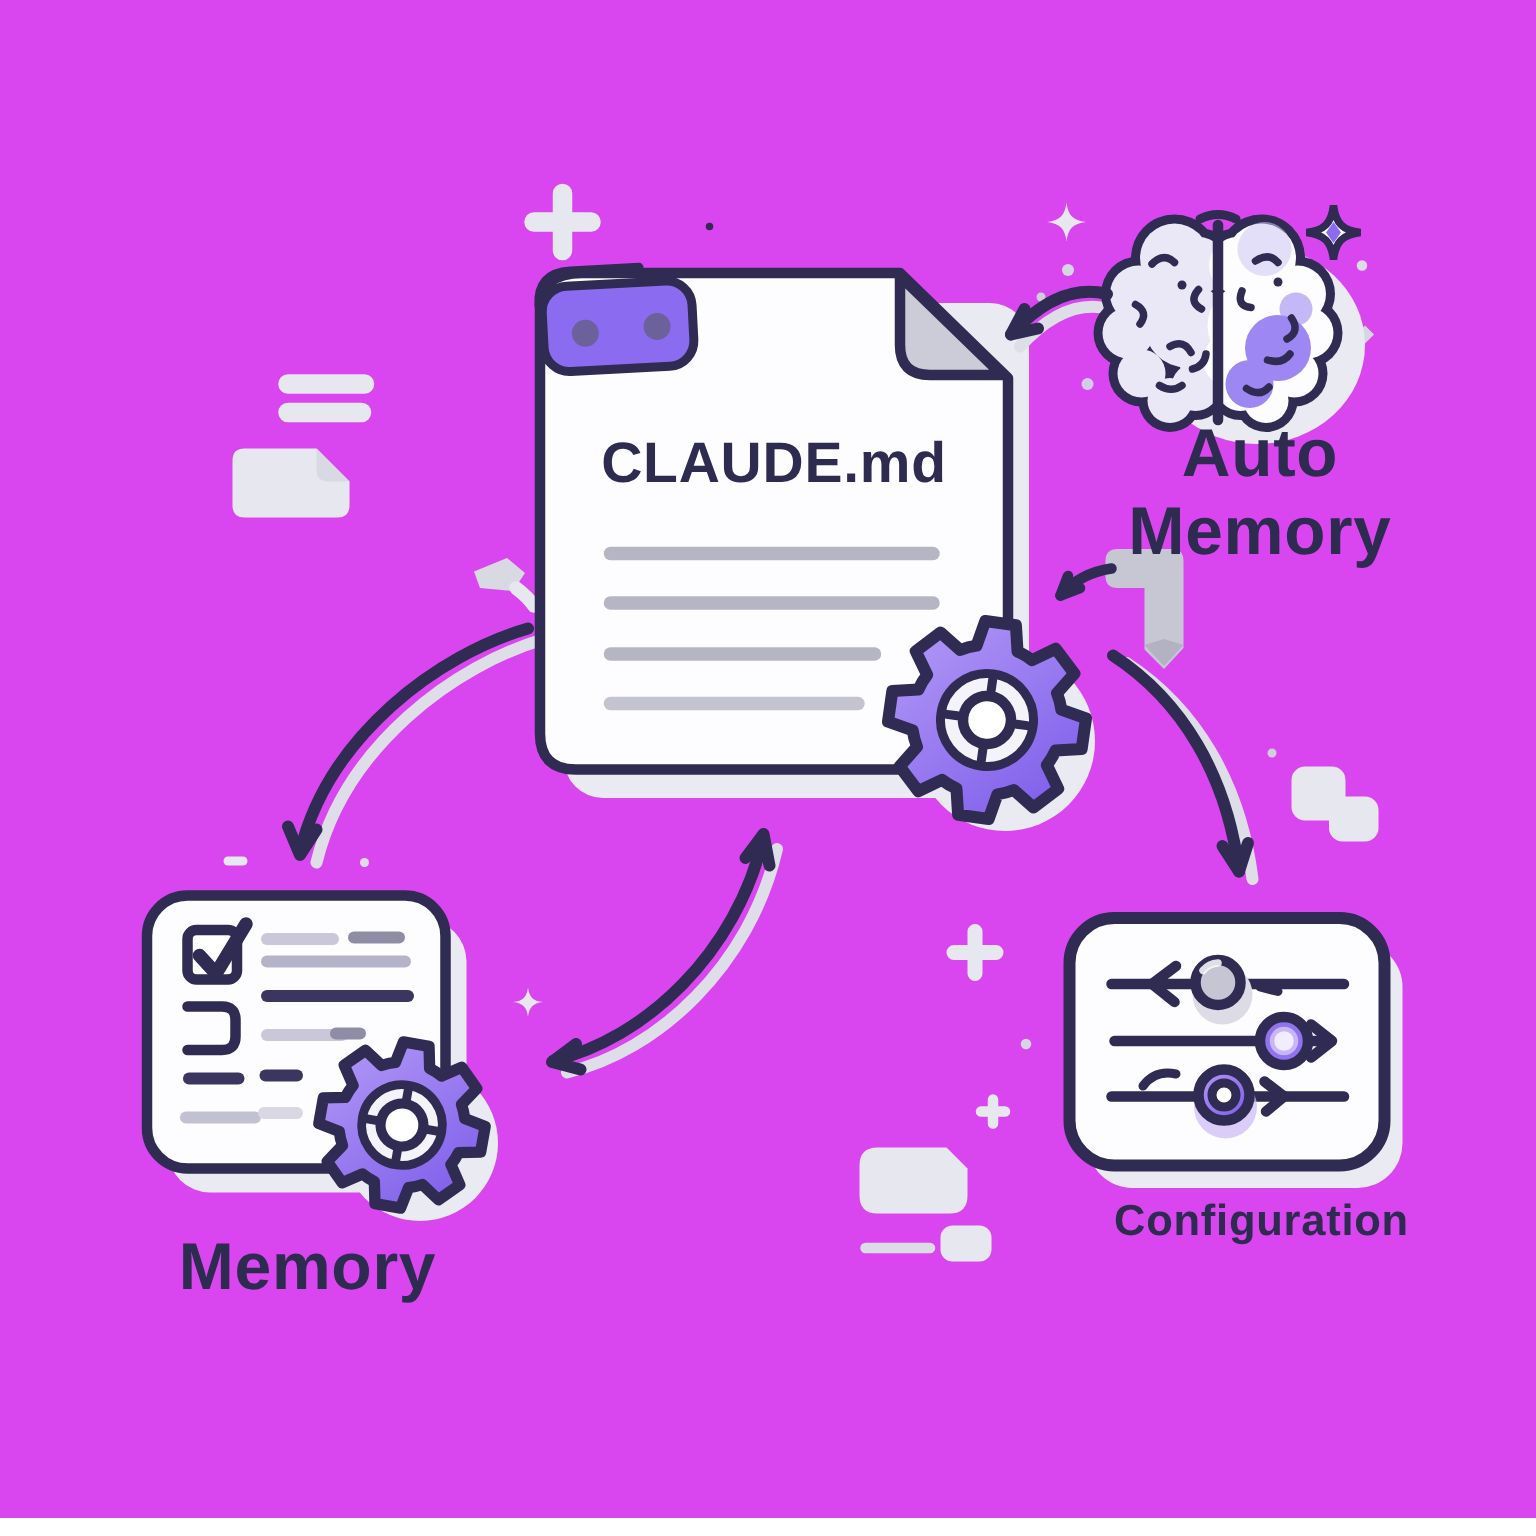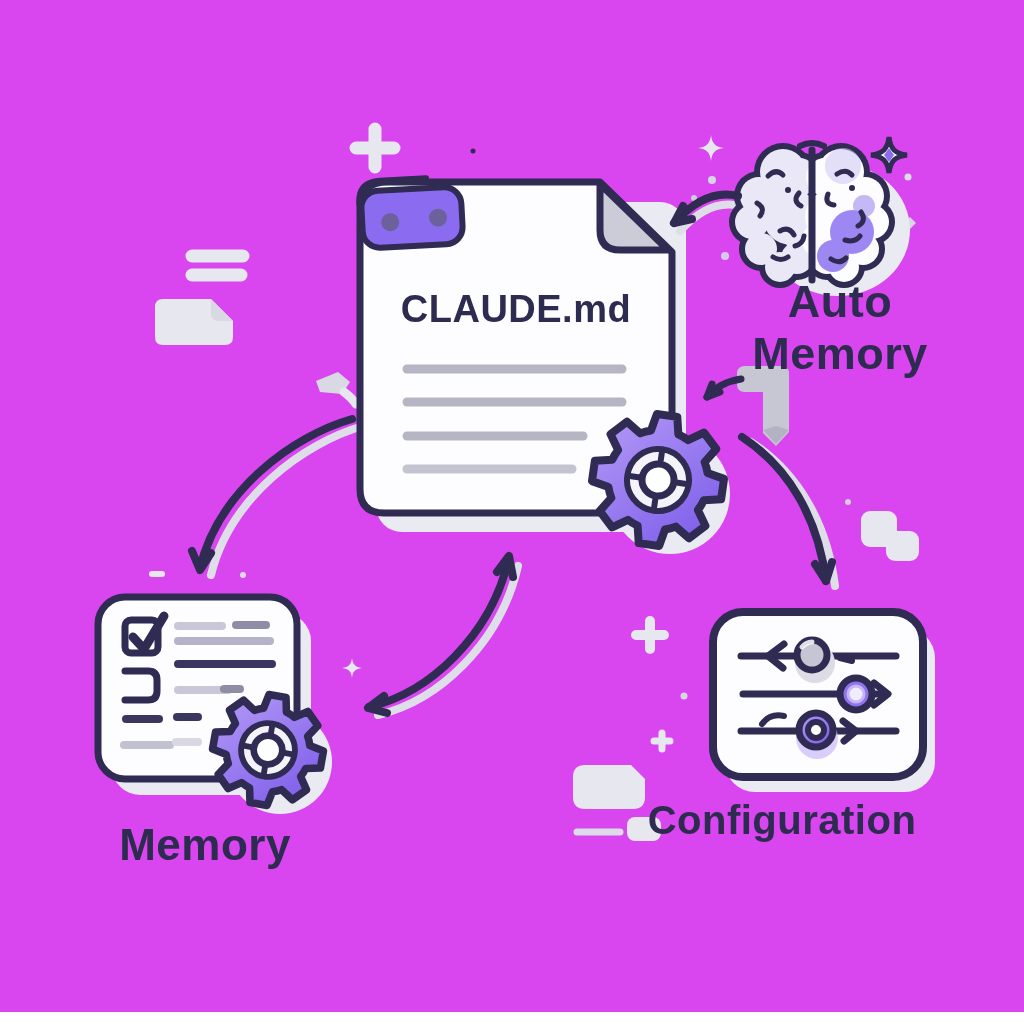--- a/index.html
+++ b/index.html
@@ -8,21 +8,21 @@
     font-family:"Liberation Sans",sans-serif;
   }
   .scene{position:absolute;left:0;top:0;}
   .label{
     position:absolute;font-weight:bold;color:var(--text,#2e2b50);
     text-align:center;letter-spacing:0.5px;
   }
   .label-claude{left:356px;top:288px;width:320px;font-size:38px;}
   .label-memory{left:700px;top:276px;width:280px;font-size:45px;}
   .label-skills{left:105px;top:820px;width:200px;font-size:44px;}
-  .label-config{left:640px;top:798px;width:284px;font-size:40px;}
+  .label-config{left:699px;top:798px;width:284px;font-size:29px;}
   svg .ink{stroke:var(--ink,#2f2b52);fill:none;stroke-linecap:round;stroke-linejoin:round;}
   svg .ink-f{fill:var(--ink,#2f2b52);}
   svg .echo{stroke:var(--echo,#dedee8);fill:none;stroke-linecap:round;stroke-linejoin:round;}
   svg .deco{fill:var(--gray-deco,#e7e7ef);}
   svg .deco-s{stroke:var(--gray-deco,#e7e7ef);fill:none;stroke-linecap:round;}
   svg .shadow-f{fill:var(--shadow,#eaeaf2);}
   svg .white-f{fill:#fdfdff;}
 </style>
 </head>
 <body>

